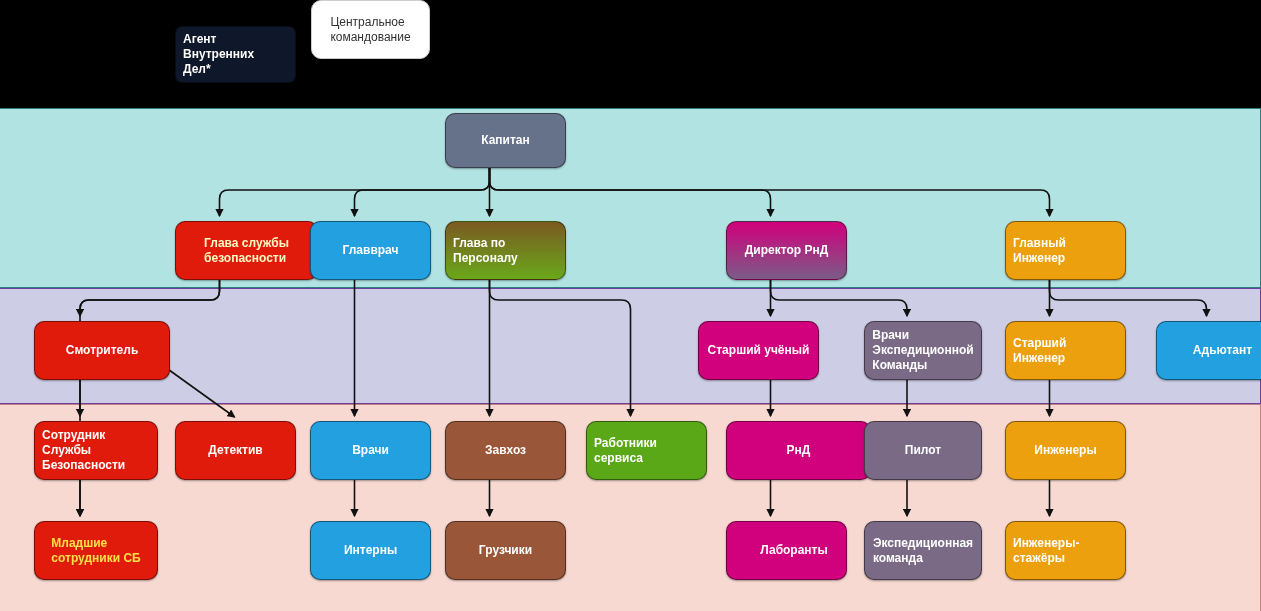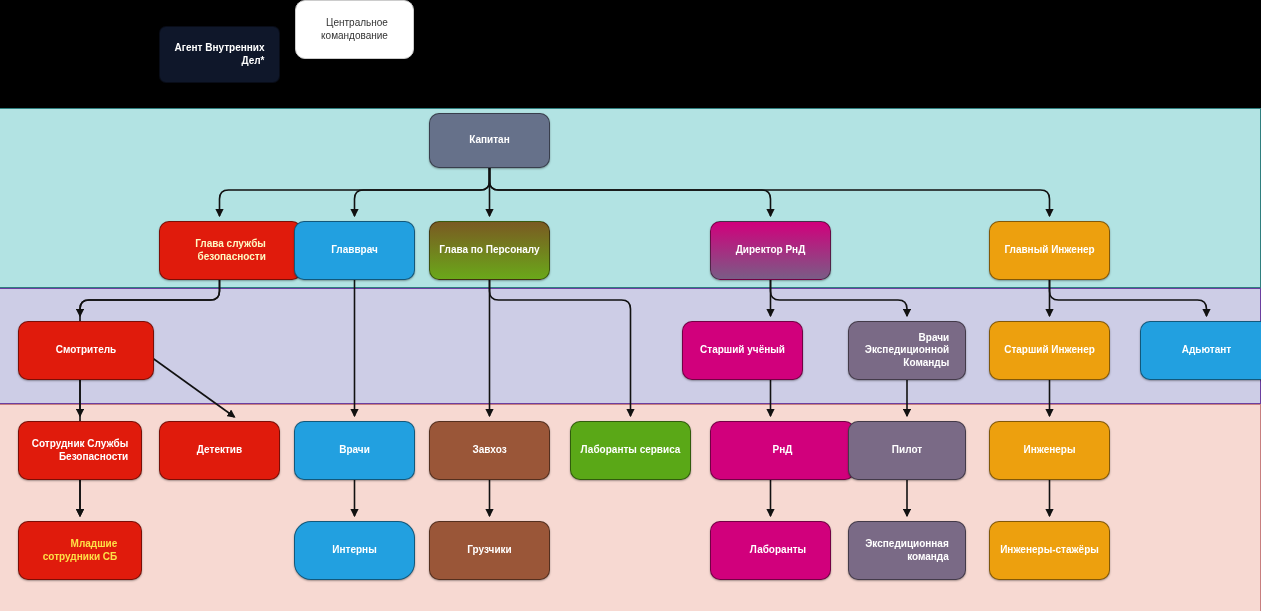--- a/index.html
+++ b/index.html
@@ -51,28 +51,29 @@
     height: 611px;
     pointer-events: none;
   }
   .node {
     position: absolute;
     box-sizing: border-box;
     border-radius: 10px;
     display: flex;
     align-items: center;
     justify-content: center;
-    text-align: right;
+    text-align: left;
     color: #ffffff;
-    font-size: 10px;
+    font-size: 12px;
     font-weight: bold;
     line-height: 1.25;
     padding: 4px 7px;
     border: 1px solid rgba(0,0,0,0.45);
     box-shadow: 0 1px 2px rgba(0,0,0,0.35);
+    margin-left: 16px;
   }
   .node span { display: block; white-space: pre-line; }
   .node.light { color: #333333; font-weight: normal; }
 </style>
 </head>
 <body>
 
 <div id="canvas">
 
   <div class="band" id="band-cyan"></div>
@@ -166,36 +167,36 @@
       <div class="node" style="left: 159px; top: 421px; width: 121px; height: 59px; background: rgb(224, 27, 12); color: rgb(255, 255, 255);">
         <span>Детектив</span>
       </div>
       <div class="node" style="left: 294px; top: 421px; width: 121px; height: 59px; background: rgb(34, 160, 224); color: rgb(255, 255, 255);">
         <span>Врачи</span>
       </div>
       <div class="node" style="left: 429px; top: 421px; width: 121px; height: 59px; background: rgb(154, 86, 56); color: rgb(255, 255, 255);">
         <span>Завхоз</span>
       </div>
       <div class="node" style="left: 570px; top: 421px; width: 121px; height: 59px; background: rgb(90, 168, 23); color: rgb(255, 255, 255);">
-        <span>Лаборанты сервиса</span>
+        <span>Работники сервиса</span>
       </div>
       <div class="node" style="left: 710px; top: 421px; width: 145px; height: 59px; background: rgb(209, 0, 124); color: rgb(255, 255, 255);">
         <span>РнД</span>
       </div>
       <div class="node" style="left: 848px; top: 421px; width: 118px; height: 59px; background: rgb(122, 106, 134); color: rgb(255, 255, 255);">
         <span>Пилот</span>
       </div>
       <div class="node" style="left: 989px; top: 421px; width: 121px; height: 59px; background: rgb(237, 160, 14); color: rgb(255, 255, 255);">
         <span>Инженеры</span>
       </div>
       <div class="node" style="left: 18px; top: 521px; width: 124px; height: 59px; background: rgb(224, 27, 12); color: #fde047;">
         <span>Младшие
 сотрудники СБ</span>
       </div>
-      <div class="node" style="left: 294px; top: 521px; width: 121px; height: 59px; background: rgb(34, 160, 224); color: rgb(255, 255, 255); border-radius: 17px;">
+      <div class="node" style="left: 294px; top: 521px; width: 121px; height: 59px; background: rgb(34, 160, 224); color: rgb(255, 255, 255);">
         <span>Интерны</span>
       </div>
       <div class="node" style="left: 429px; top: 521px; width: 121px; height: 59px; background: rgb(154, 86, 56); color: rgb(255, 255, 255);">
         <span>Грузчики</span>
       </div>
       <div class="node" style="left: 710px; top: 521px; width: 121px; height: 59px; background: rgb(209, 0, 124); color: rgb(255, 255, 255); padding-left: 22px;">
         <span>Лаборанты</span>
       </div>
       <div class="node" style="left: 848px; top: 521px; width: 118px; height: 59px; background: rgb(122, 106, 134); color: rgb(255, 255, 255);">
         <span>Экспедиционная

